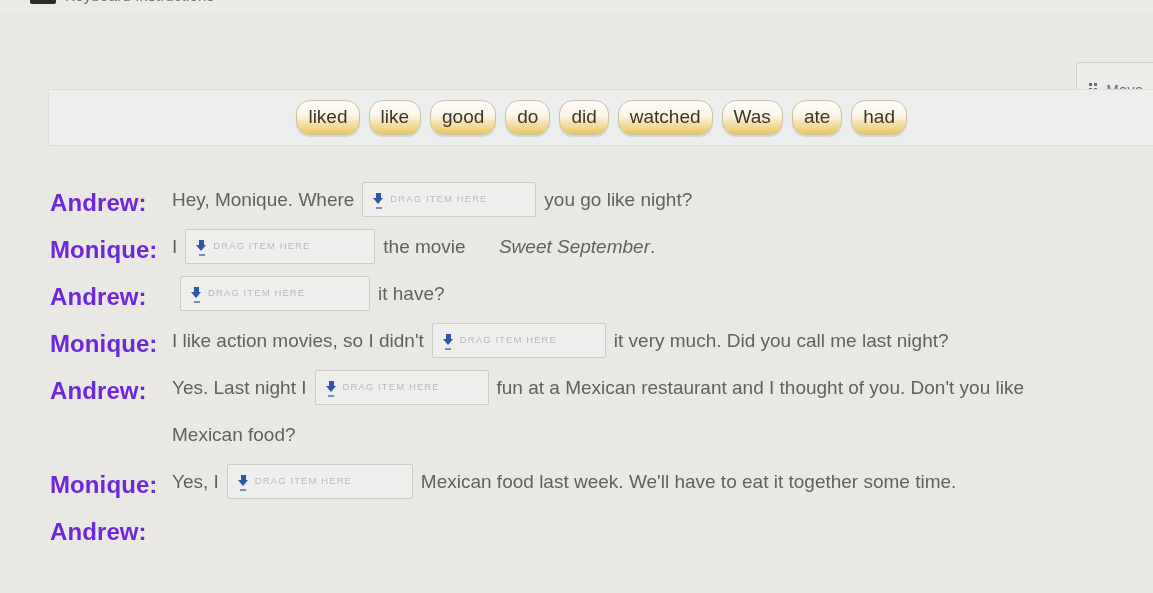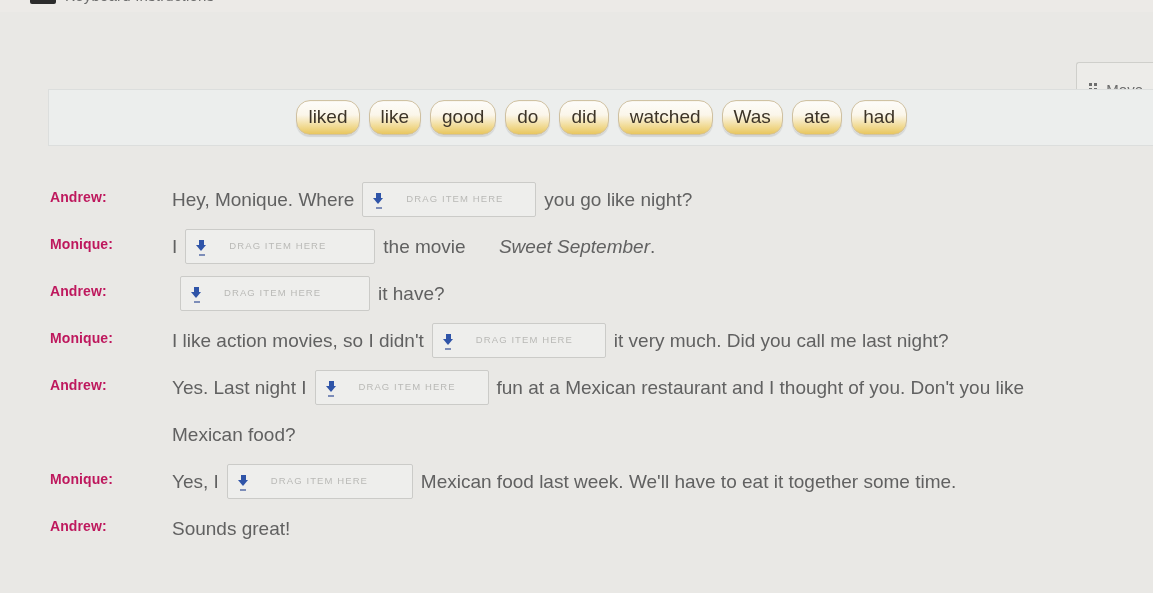--- a/index.html
+++ b/index.html
@@ -126,23 +126,23 @@
   }
   .line {
     display: flex;
     align-items: flex-start;
     padding: 0 0 0 50px;
     min-height: 47px;
   }
   .speaker {
     width: 122px;
     flex: 0 0 122px;
-    font-size: 14px;
+    font-size: 24px;
     font-weight: bold;
-    color: #be185d;
+    color: #6d28d9;
     padding-top: 9px;
     letter-spacing: .1px;
   }
   .utterance {
     flex: 1;
     display: flex;
     align-items: center;
     flex-wrap: wrap;
     gap: 0;
     font-size: 19px;
@@ -152,21 +152,21 @@
   }
   .txt {
     padding: 7px 0;
     white-space: pre;
   }
   .txt.ital { font-style: italic; margin-left: 28px; }
 
   .dropzone {
     display: inline-flex;
     align-items: center;
-    gap: 22px;
+    gap: 6px;
     height: 35px;
     box-sizing: border-box;
     padding: 0 10px;
     margin: 0 8px;
     background: #eeeeec;
     border: 1px solid #cbcbc8;
     border-radius: 2px;
     vertical-align: middle;
   }
   .dz-arrow {
@@ -325,17 +325,14 @@
           <span class="dz-arrow">
             <span class="dz-base"></span>
           </span>
           <span class="dz-text">DRAG ITEM HERE</span>
         </span>
         <span class="txt">Mexican food last week. We'll have to eat it together some time.</span>
       </div>
     </div>
     <div class="line">
       <div class="speaker">Andrew:</div>
-      <div class="utterance">
-        <span class="txt">Sounds great!</span>
-      </div>
     </div>
   </div>
 
 </body></html>

